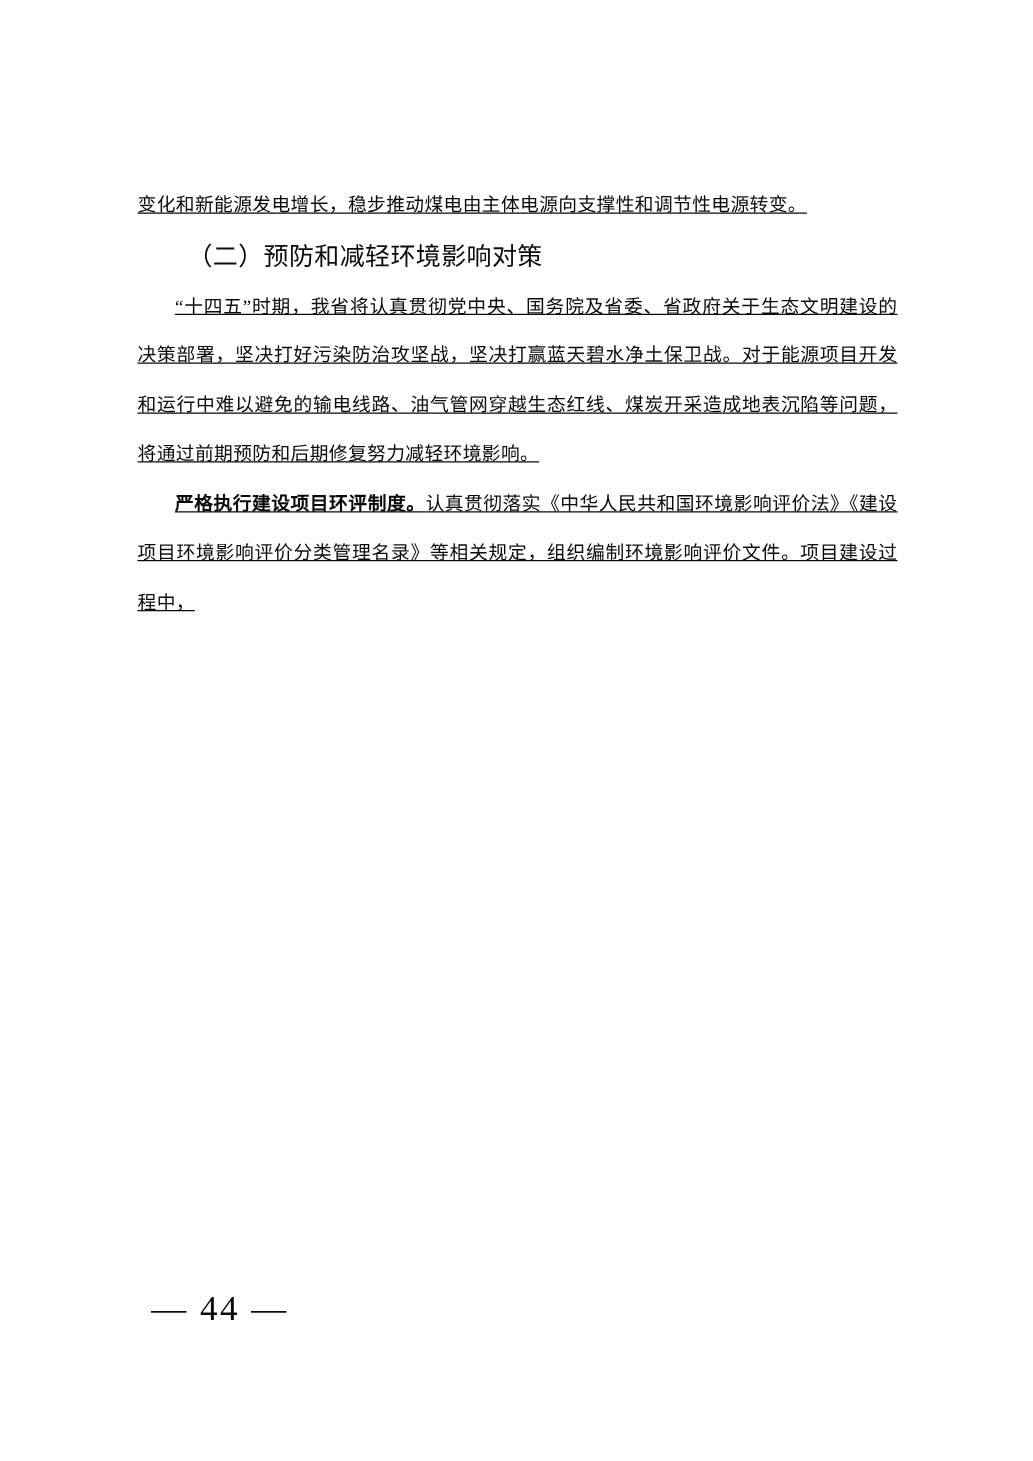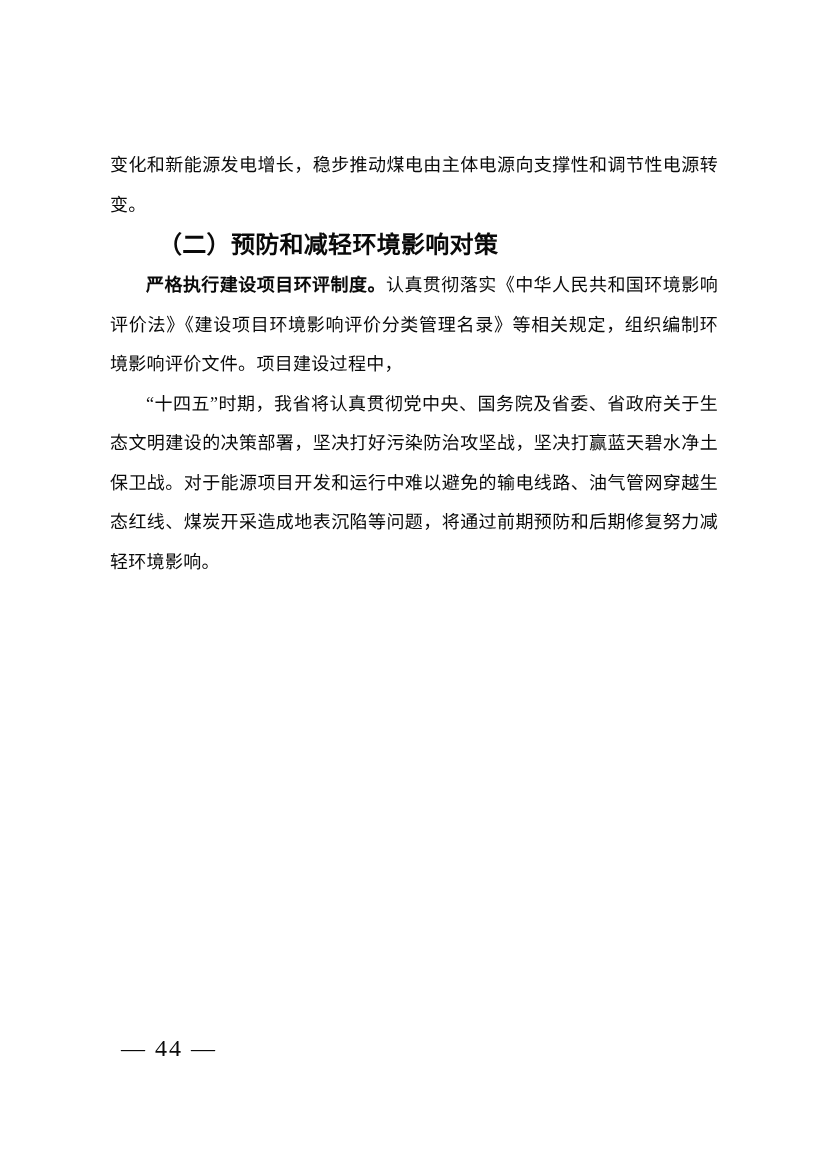--- a/index.html
+++ b/index.html
@@ -17,65 +17,66 @@
     font-family: "Liberation Serif", "DejaVu Serif", serif;
   }
   .content {
     position: absolute;
     left: 110px;
     top: 146px;
     width: 608px;
   }
   .para {
     margin: 0;
-    font-size: 18px;
+    font-size: 15px;
     line-height: 39.5px;
     text-align: justify;
     text-justify: inter-character;
     text-indent: 2em;
     letter-spacing: 0.3px;
     word-break: break-all;
+    text-decoration: underline;
   }
   .para.no-indent {
     text-indent: 0;
   }
   .lead {
     font-weight: bold;
   }
   .section-heading {
     margin: 0;
-    font-size: 24px;
+    font-size: 20px;
     line-height: 41px;
-    font-weight: bold;
+    font-weight: normal;
     text-indent: 2em;
     letter-spacing: 0.3px;
   }
   .footer {
     position: absolute;
     left: 121px;
     top: 1033px;
-    font-size: 24px;
+    font-size: 28px;
     line-height: 30px;
     letter-spacing: 2px;
   }
 </style>
 </head>
 <body>
 
 <div class="page">
   <div class="content">
 
     <p class="para no-indent"><span>变化和新能源发电增长，稳步推动煤电由主体电源向支撑性和调节性电源转变。</span></p>
 
 
 
     <h2 class="section-heading">（二）预防和减轻环境影响对策</h2>
 
+    <p class="para"><span>“十四五”时期，我省将认真贯彻党中央、国务院及省委、省政府关于生态文明建设的决策部署，坚决打好污染防治攻坚战，坚决打赢蓝天碧水净土保卫战。对于能源项目开发和运行中难以避免的输电线路、油气管网穿越生态红线、煤炭开采造成地表沉陷等问题，将通过前期预防和后期修复努力减轻环境影响。</span></p>
+
     <p class="para"><b class="lead">严格执行建设项目环评制度。</b><span>认真贯彻落实《中华人民共和国环境影响评价法》《建设项目环境影响评价分类管理名录》等相关规定，组织编制环境影响评价文件。项目建设过程中，</span></p>
-
-    <p class="para"><span>“十四五”时期，我省将认真贯彻党中央、国务院及省委、省政府关于生态文明建设的决策部署，坚决打好污染防治攻坚战，坚决打赢蓝天碧水净土保卫战。对于能源项目开发和运行中难以避免的输电线路、油气管网穿越生态红线、煤炭开采造成地表沉陷等问题，将通过前期预防和后期修复努力减轻环境影响。</span></p>
 
   </div>
 
   <div class="footer">
     <span class="page-number">— 44 —</span>
   </div>
 </div>
 
 </body></html>

